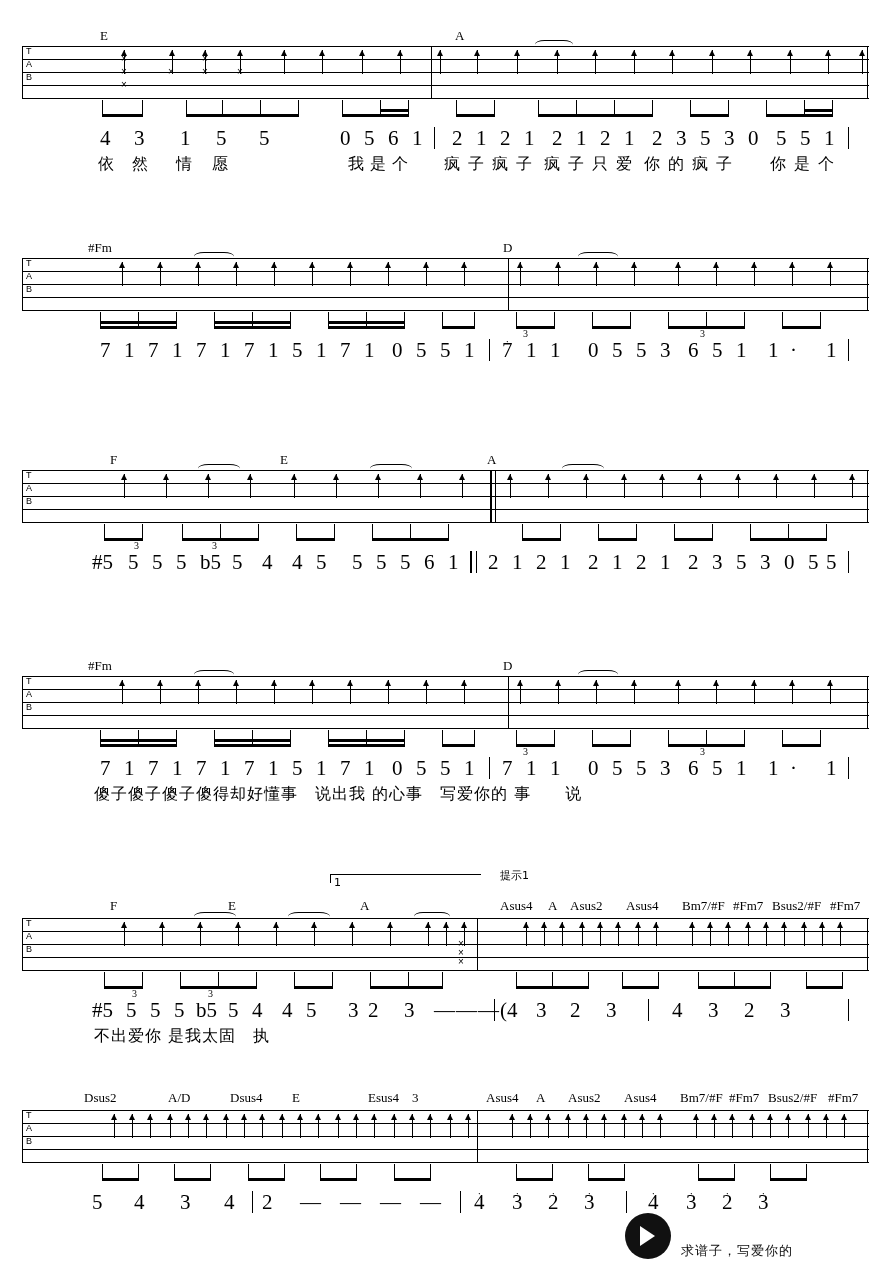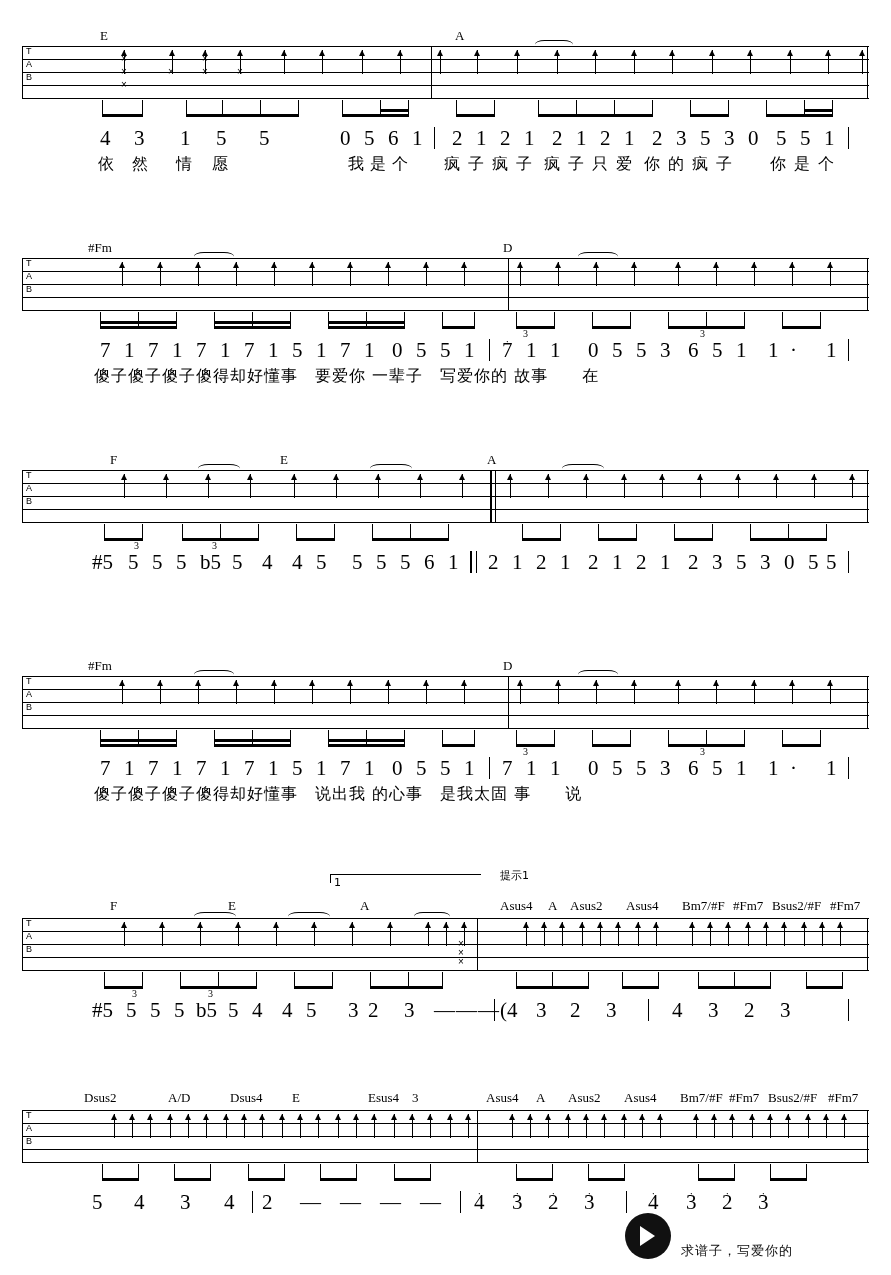--- a/index.html
+++ b/index.html
@@ -305,23 +305,20 @@
       <span class="num" style="left:612px;">5</span>
       <span class="num" style="left:636px;">5</span>
       <span class="num" style="left:660px;">3</span>
       <span class="num" style="left:688px;">6</span>
       <span class="num" style="left:712px;">5</span>
       <span class="num" style="left:736px;">1</span>
       <span class="num" style="left:768px;">1</span>
       <span class="num" style="left:790px;">·</span>
       <span class="num" style="left:826px;">1</span>
       <span class="numbar" style="left:848px;"></span>
-    </div>
-    <div class="lyr">
-      <span class="ly" style="left:94px;letter-spacing:1px;">傻子傻子傻子傻得却好懂事　要爱你 一辈子　写爱你的 故事　　在</span>
     </div>
   </div>
 
   <div class="system" style="top:452px;">
     <div class="chords">
       <span class="chord" style="left:110px;">F</span>
       <span class="chord" style="left:280px;">E</span>
       <span class="chord" style="left:487px;">A</span>
     </div>
     <div class="staff" style="height:54px;">
@@ -532,21 +529,21 @@
       <span class="num" style="left:660px;">3</span>
       <span class="num" style="left:688px;">6</span>
       <span class="num" style="left:712px;">5</span>
       <span class="num" style="left:736px;">1</span>
       <span class="num" style="left:768px;">1</span>
       <span class="num" style="left:790px;">·</span>
       <span class="num" style="left:826px;">1</span>
       <span class="numbar" style="left:848px;"></span>
     </div>
     <div class="lyr">
-      <span class="ly" style="left:94px;letter-spacing:1px;">傻子傻子傻子傻得却好懂事　说出我 的心事　是我太固 事　　说</span>
+      <span class="ly" style="left:94px;letter-spacing:1px;">傻子傻子傻子傻得却好懂事　说出我 的心事　写爱你的 事　　说</span>
     </div>
   </div>
 
   <div class="system" style="top:868px;">
     <div style="position:relative;height:30px;">
       <div class="ending" style="left:330px;top:6px;width:150px;"></div>
       <span class="hint" style="left:334px;top:8px;">1</span>
       <span class="hint" style="left:500px;top:0px;">提示1</span>
     </div>
     <div class="chords" style="height:20px;">
@@ -663,20 +660,23 @@
       <span class="num" style="left:500px;">(4</span>
       <span class="num" style="left:536px;">3</span>
       <span class="num" style="left:570px;">2</span>
       <span class="num" style="left:606px;">3</span>
       <span class="numbar" style="left:648px;"></span>
       <span class="num" style="left:672px;">4</span>
       <span class="num" style="left:708px;">3</span>
       <span class="num" style="left:744px;">2</span>
       <span class="num" style="left:780px;">3</span>
       <span class="numbar" style="left:848px;"></span>
+    </div>
+    <div class="lyr">
+      <span class="ly" style="left:94px;letter-spacing:1px;">不出爱你 是我太固　执</span>
     </div>
   </div>
 
   <div class="system" style="top:1090px;">
     <div class="chords" style="height:20px;text-decoration:underline;">
       <span class="chord" style="left:84px;">Dsus2</span>
       <span class="chord" style="left:168px;">A/D</span>
       <span class="chord" style="left:230px;">Dsus4</span>
       <span class="chord" style="left:292px;">E</span>
       <span class="chord" style="left:368px;">Esus4</span>

